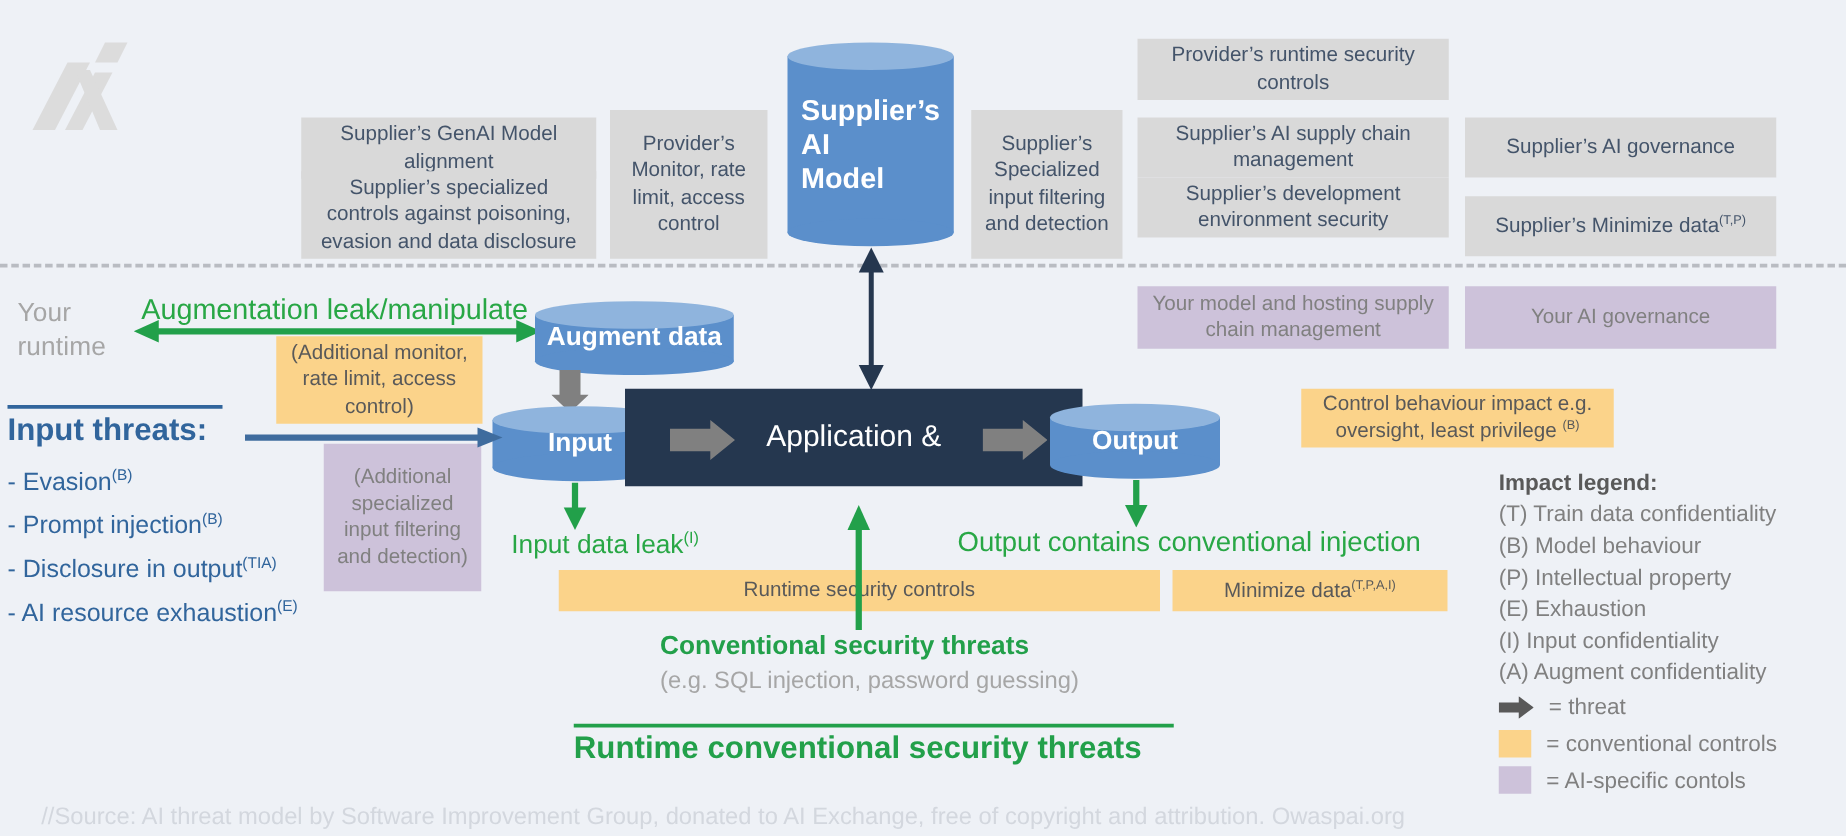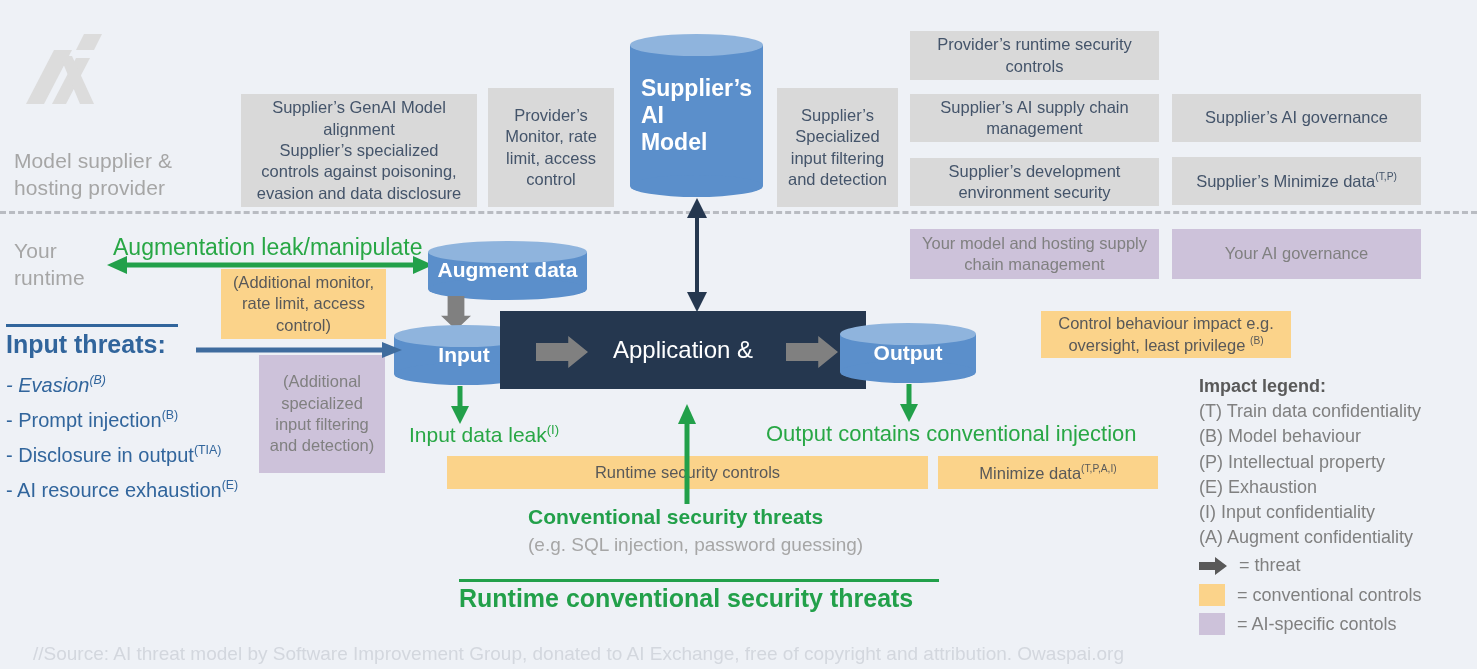--- a/index.html
+++ b/index.html
@@ -114,24 +114,20 @@
 
   <div class="abs logo">
     <svg width="100" height="90" viewBox="0 0 100 90">
       <polygon points="12,78 40,24 58,24 30,78" fill="#dcdcdc"></polygon>
       <polygon points="38,78 62,32 76,32 52,78" fill="#dcdcdc"></polygon>
       <polygon points="46,30 58,30 80,78 66,78" fill="#dcdcdc"></polygon>
       <polygon points="70,8 88,8 80,24 62,24" fill="#dcdcdc"></polygon>
     </svg>
   </div>
 
-  <div class="abs zone-label" style="left:14px;top:148px;width:200px;">
-    <div>Model supplier &amp;</div>
-    <div>hosting provider</div>
-  </div>
 
   <div class="abs zone-label" style="left:14px;top:238px;width:110px;">
     <div>Your</div>
     <div>runtime</div>
   </div>
 
   <div class="abs divider"></div>
 
   <div class="abs gbox" style="left:241px;top:94px;width:236px;height:49px;">Supplier’s GenAI Model alignment</div>
 
@@ -151,21 +147,21 @@
       </div>
     </div>
   </div>
 
   <div class="abs gbox" style="left:777px;top:88px;width:121px;height:119px;">Supplier’s Specialized input filtering and detection</div>
 
   <div class="abs gbox" style="left:910px;top:31px;width:249px;height:49px;">Provider’s runtime security controls</div>
 
   <div class="abs gbox" style="left:910px;top:94px;width:249px;height:48px;">Supplier’s AI supply chain management</div>
 
-  <div class="abs gbox" style="left:910px;top:158px;width:249px;height:48px;">Supplier’s development environment security</div>
+  <div class="abs gbox" style="left:910px;top:142px;width:249px;height:48px;">Supplier’s development environment security</div>
 
   <div class="abs gbox" style="left:1172px;top:94px;width:249px;height:48px;">Supplier’s AI governance</div>
 
   <div class="abs gbox" style="left:1172px;top:157px;width:249px;height:48px;">
     <span><span>Supplier’s Minimize data</span><span class="sup">(T,P)</span></span>
   </div>
 
   <div class="abs pbox" style="left:910px;top:229px;width:249px;height:50px;">Your model and hosting supply chain management</div>
 
   <div class="abs pbox" style="left:1172px;top:229px;width:249px;height:50px;">Your AI governance</div>
@@ -217,21 +213,21 @@
     <div class="body"></div>
     <div class="bot"></div>
     <div class="top"></div>
     <div class="lbl" style="font-size:21px;">Output</div>
   </div>
 
   <div class="abs hline-blue" style="left:6px;top:324px;width:172px;"></div>
   <div class="abs blue" style="left:6px;top:330px;font-size:25px;font-weight:bold;">Input threats:</div>
 
   <div class="abs blue" style="left:6px;top:374px;font-size:20px;line-height:1.0;">
-    <div style="height:35px;font-style:italic;">
+    <div style="height:35px;">
       <span>- Evasion</span><span class="sup">(B)</span>
     </div>
     <div style="height:35px;">
       <span>- Prompt injection</span><span class="sup">(B)</span>
     </div>
     <div style="height:35px;">
       <span>- Disclosure in output</span><span class="sup">(TIA)</span>
     </div>
     <div style="height:35px;">
       <span>- AI resource exhaustion</span><span class="sup">(E)</span>

